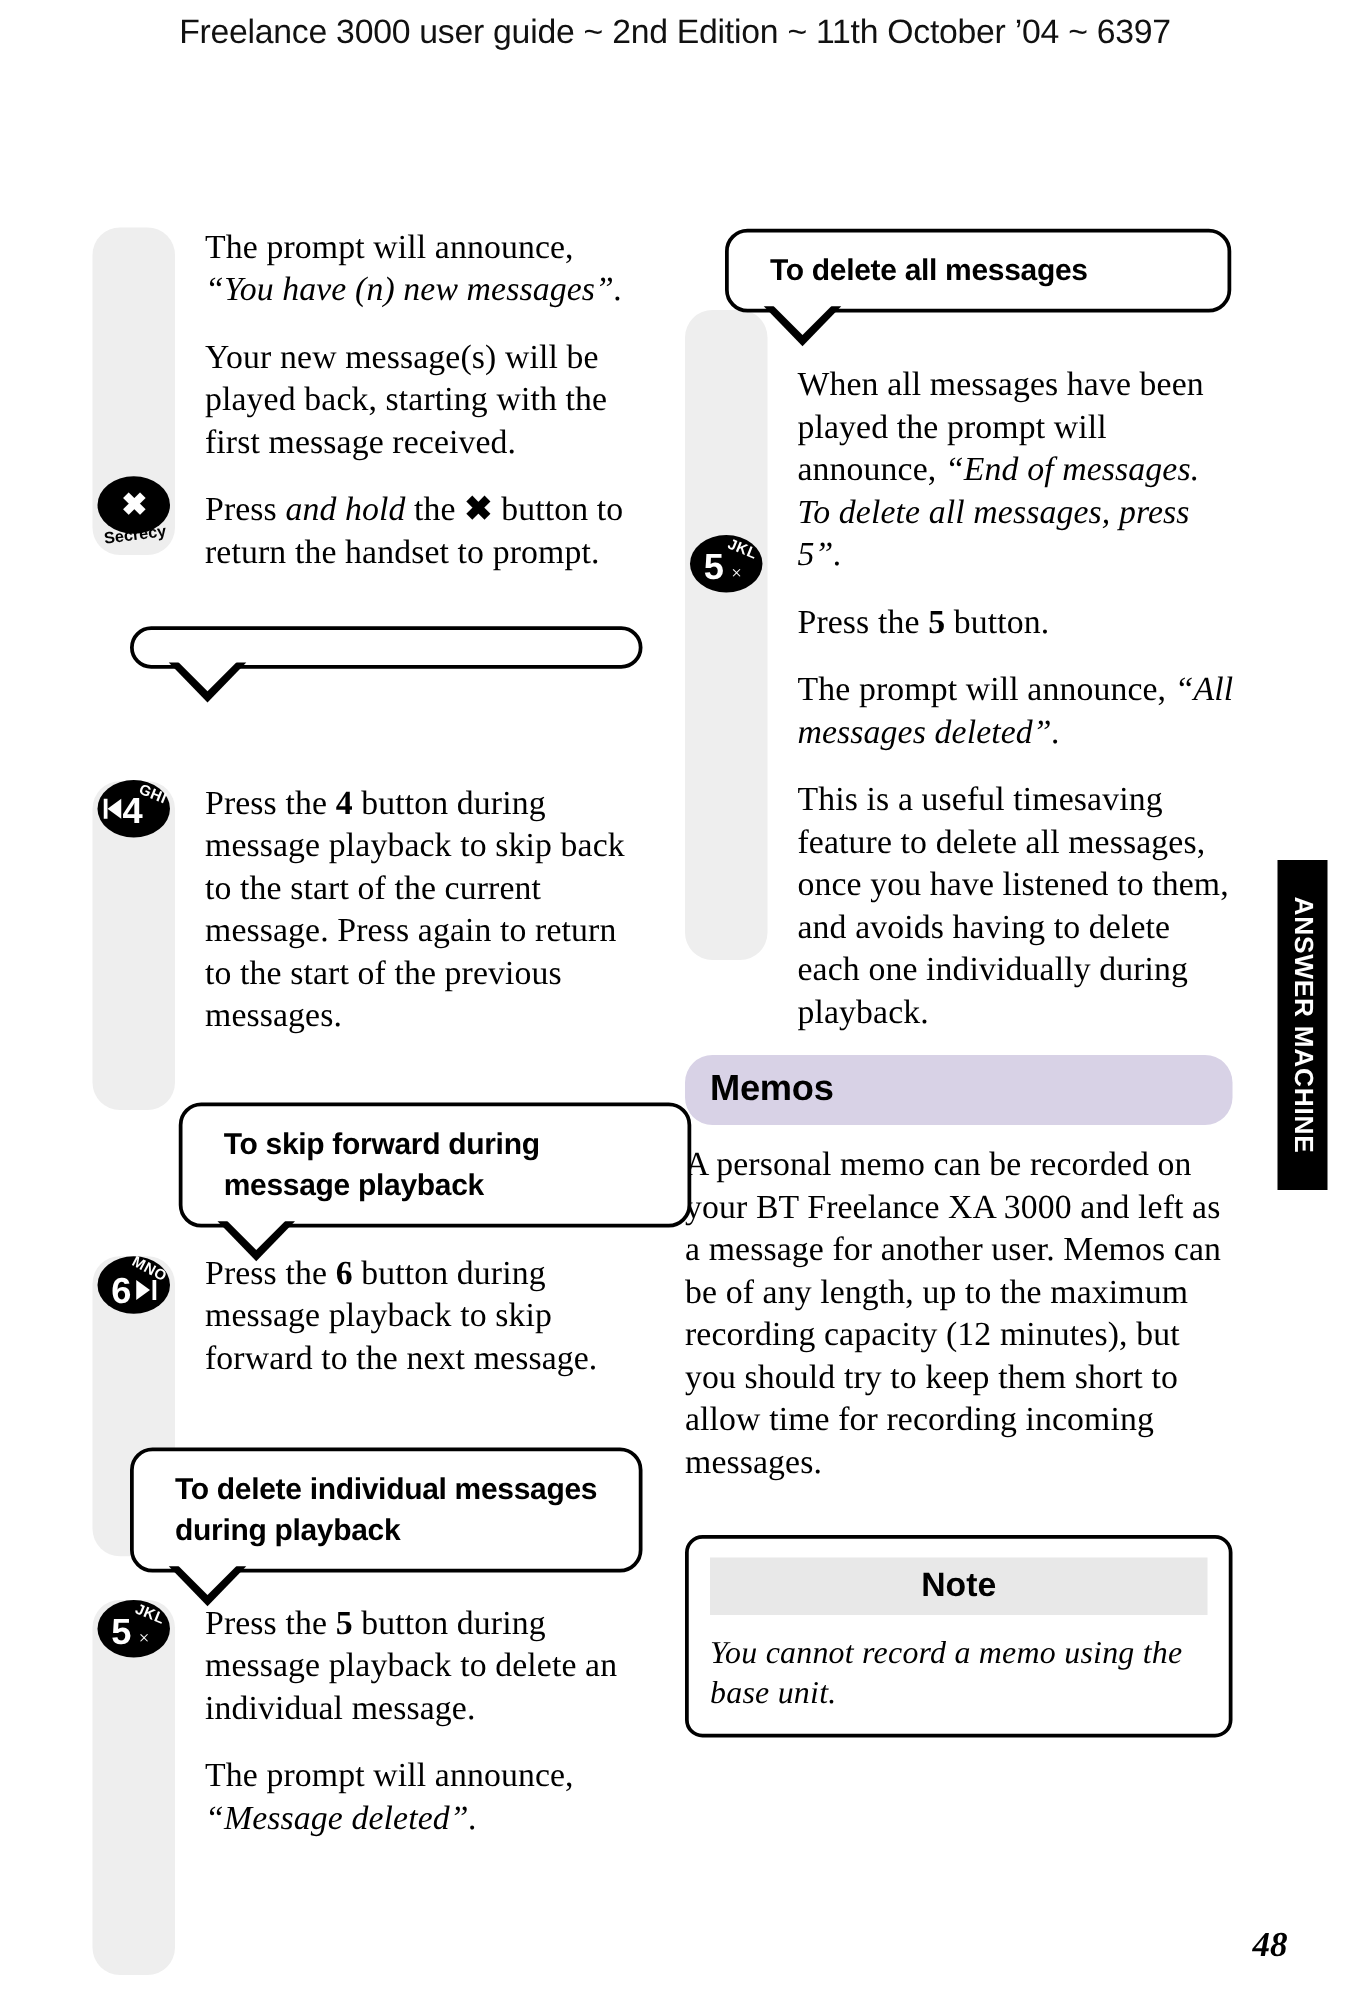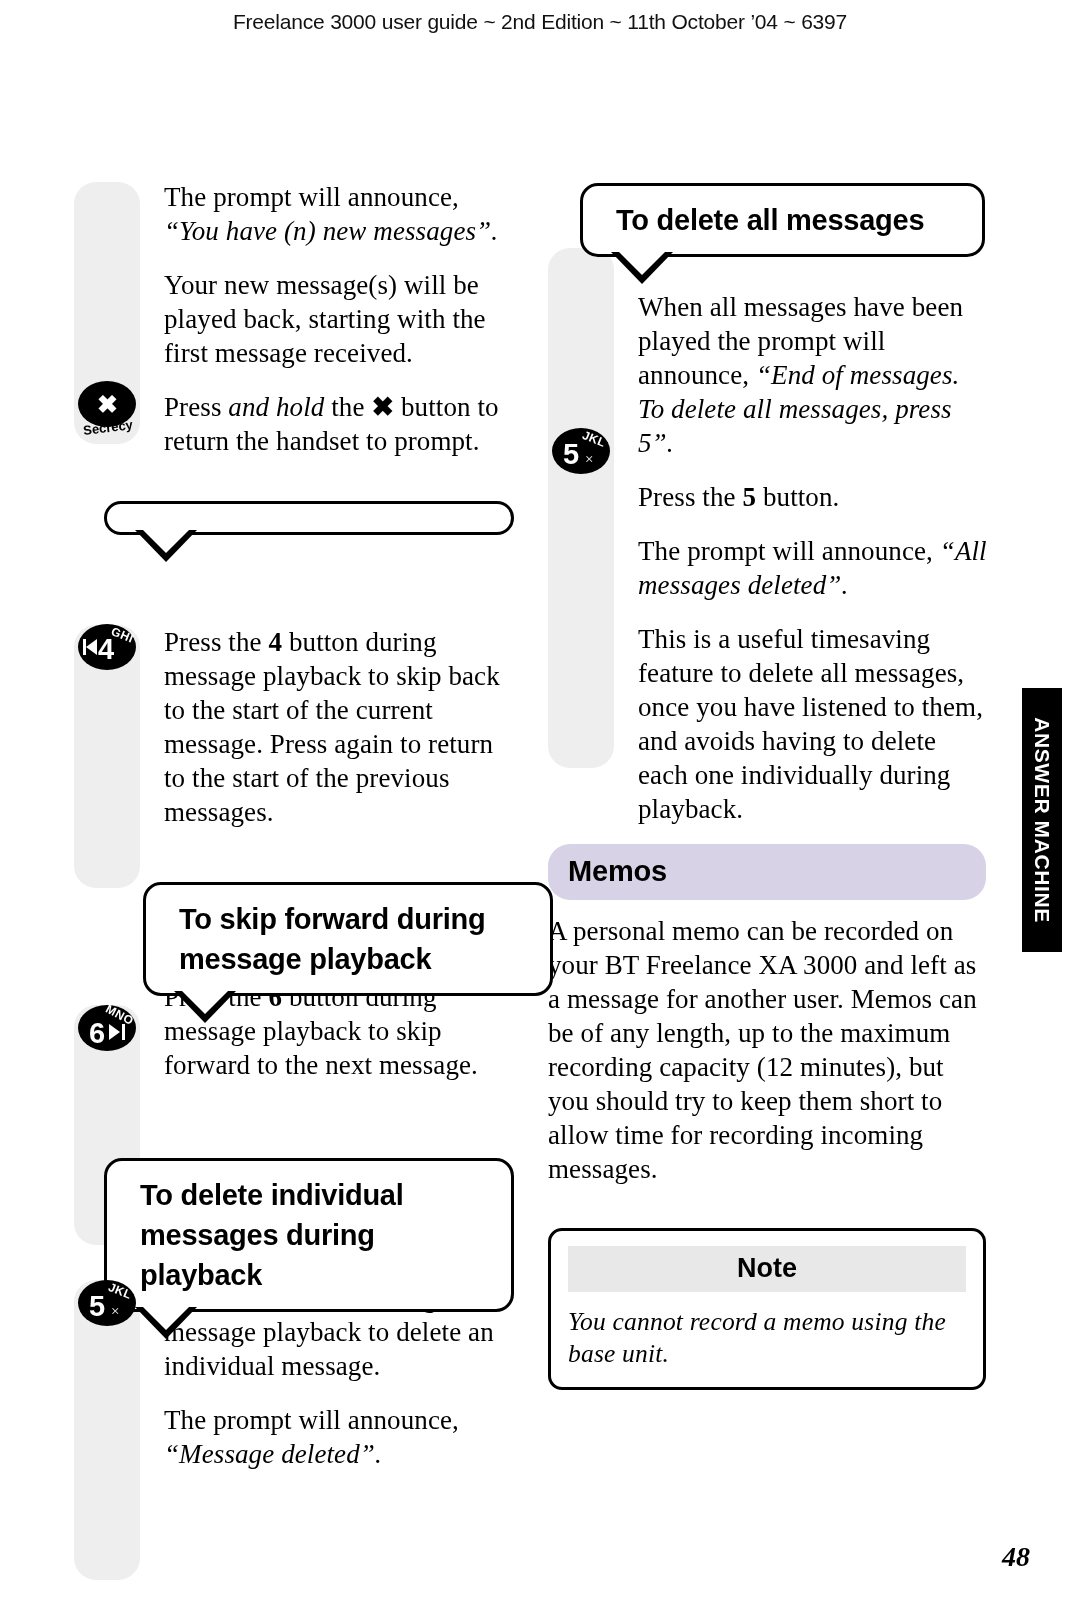--- a/index.html
+++ b/index.html
@@ -17,21 +17,21 @@
   }
 
   
   .page-header {
     position: absolute;
     top: 10px;
     left: 0;
     width: 1080px;
     text-align: center;
     font-family: "Liberation Sans", sans-serif;
-    font-size: 21px;
+    font-size: 27px;
     letter-spacing: -0.2px;
     color: #111111;
   }
 
   
   .col {
     position: absolute;
     top: 170px;
   }
   .col-left  { left: 74px;  width: 440px; }
@@ -49,21 +49,21 @@
   
   .bubble {
     position: relative;
     box-sizing: border-box;
     border: 3.5px solid #000000;
     border-radius: 18px;
     background: #ffffff;
     padding: 14px 20px 14px 33px;
     font-family: "Liberation Sans", sans-serif;
     font-weight: bold;
-    font-size: 29px;
+    font-size: 24px;
     line-height: 1.38;
     letter-spacing: -0.25px;
     z-index: 3;
   }
   
   .bubble .tail-out,
   .bubble .tail-in {
     position: absolute;
     width: 0; height: 0;
     left: 28px;
@@ -318,21 +318,21 @@
     <span class="tail-in"></span>
   </div>
 
   <div class="keyicon icon-6" style="left:4px; top:835px;">
     <span class="digit">6</span>
     <span class="tri"></span>
     <span class="bar"></span>
     <span class="letters">MNO</span>
   </div>
 
-  <div class="textblock" style="position:absolute; left:90px; top:810px; width:352px;">
+  <div class="textblock" style="position:absolute; left:90px; top:831px; width:352px;">
     <p class="para" style="margin-bottom:0;">
       <span>Press the </span><b>6</b><span> button during message playback to skip forward to the next message.</span>
     </p>
   </div>
 
   <div class="strip" style="left:0px; top:1110px; height:300px;"></div>
 
   <div class="bubble" style="position:absolute; left:30px; top:988px; width:410px;">
     <span>To delete individual messages during playback</span>
     <span class="tail-out"></span>

